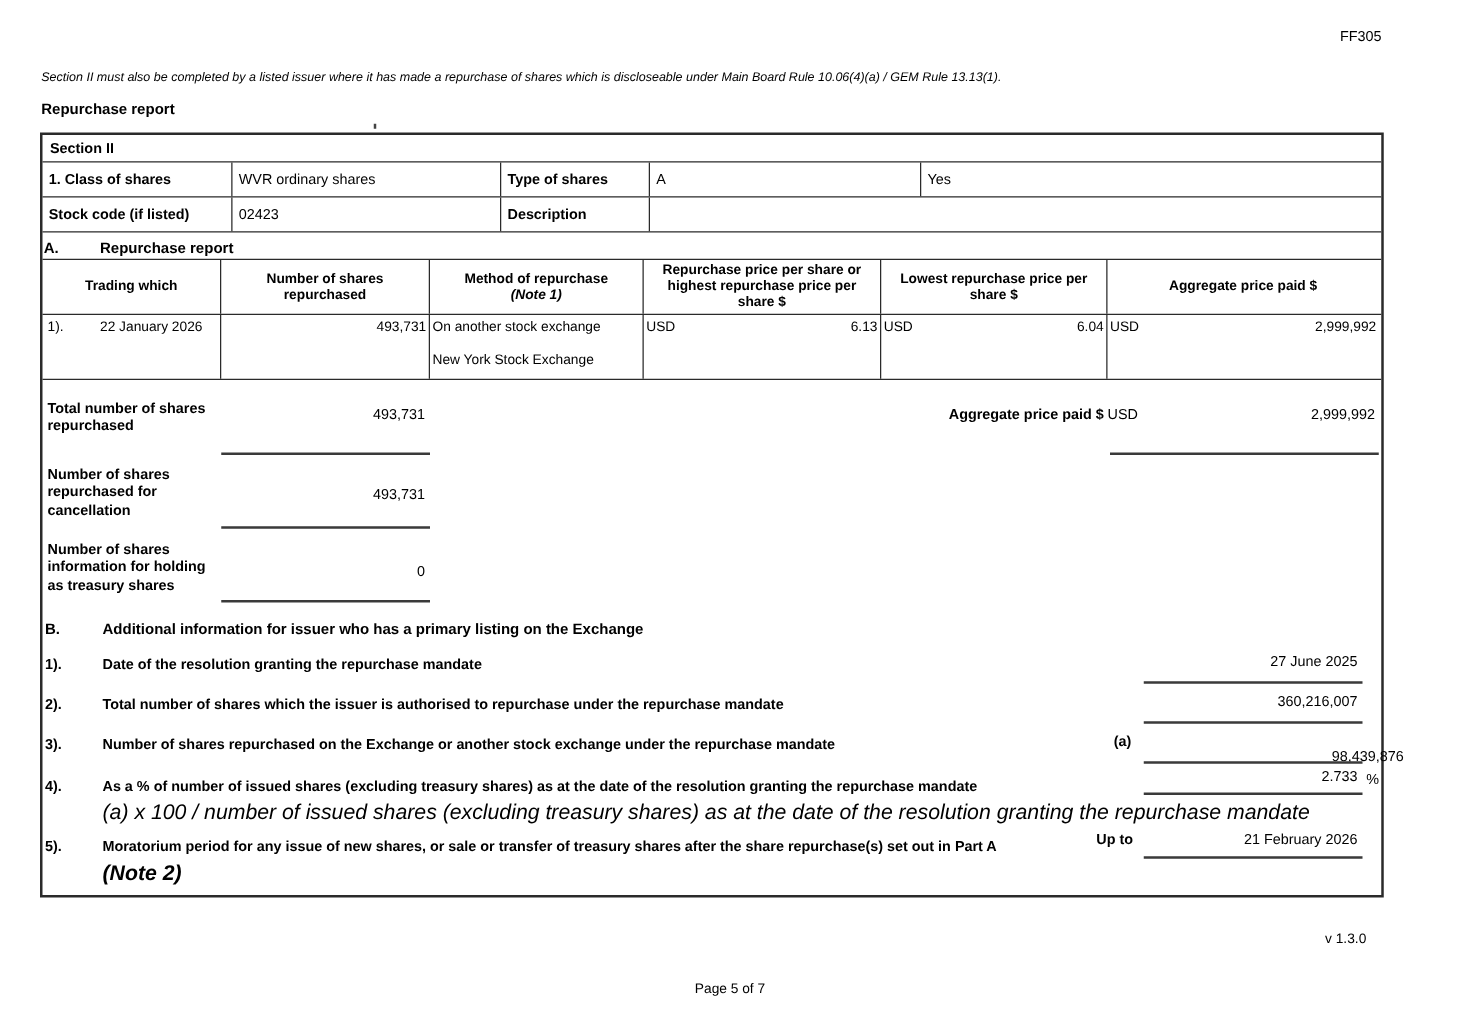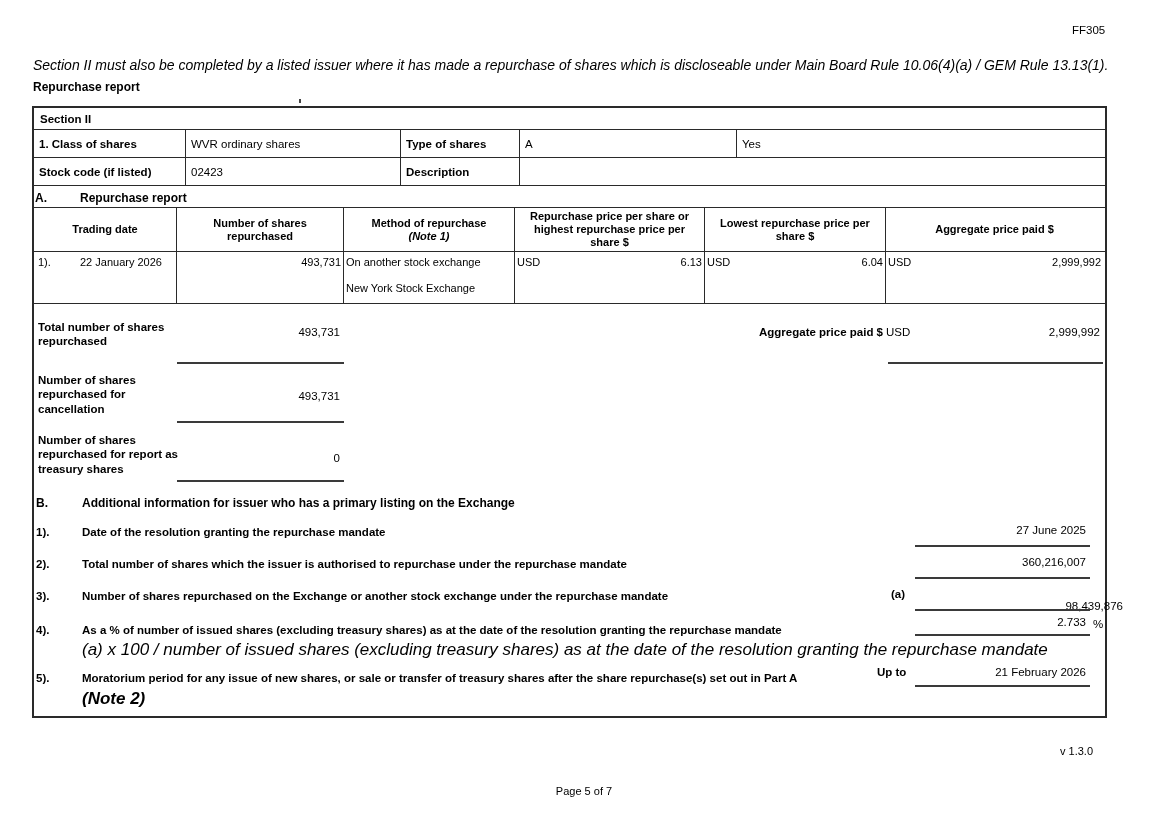--- a/index.html
+++ b/index.html
@@ -2,21 +2,21 @@
 <html><head>
 <meta charset="utf-8">
 <style>
   html,body{margin:0;padding:0;background:#fff;}
   body{width:1168px;height:825px;font-family:"Liberation Sans",sans-serif;color:#000;}
   .page{position:relative;width:1168px;height:825px;background:#fff;overflow:hidden;}
   .abs{position:absolute;}
   .b{font-weight:bold;}
   .i{font-style:italic;}
   .ff305{top:24px;left:1072px;font-size:11.5px;}
-  .intro{top:57px;left:33px;font-size:14px;font-style:italic;white-space:nowrap;}
+  .intro{top:57px;left:33px;font-size:10px;font-style:italic;white-space:nowrap;}
   .title{top:80px;left:33px;font-size:12px;font-weight:bold;}
   .stray{top:99px;left:299px;width:2px;height:4px;background:#444;}
   
   .doc{top:106px;left:32px;width:1075px;height:612px;border:2px solid #2a2a2a;box-sizing:border-box;font-size:11.5px;}
   .row{box-sizing:border-box;display:flex;border-bottom:1.5px solid #2a2a2a;}
   .rsec{height:22px;align-items:center;padding-left:6px;font-weight:bold;}
   .grid1{height:28px;}
   .grid2{height:28px;}
   .cell{box-sizing:border-box;display:flex;align-items:center;padding:0 4px 0 5px;border-right:1.5px solid #2a2a2a;overflow:hidden;white-space:nowrap;}
   .cell.last{border-right:none;}
@@ -85,21 +85,21 @@
       <div class="cell lab c3">Description</div>
       <div class="cell c4w last"></div>
     </div>
 
     <div class="row ahead">
       <span class="letter">A.</span>
       <span>Repurchase report</span>
     </div>
 
     <div class="row thead">
-      <div class="hc k1">Trading date</div>
+      <div class="hc k1">Trading which</div>
       <div class="hc k2">Number of shares repurchased</div>
       <div class="hc k3">
         <span>Method of repurchase</span>
         <span class="i">(Note 1)</span>
       </div>
       <div class="hc k4">Repurchase price per share or highest repurchase price per share $</div>
       <div class="hc k5">Lowest repurchase price per share $</div>
       <div class="hc k6 last">Aggregate price paid $</div>
     </div>
 
@@ -138,21 +138,21 @@
         <span class="aggccy">USD</span>
         <span class="aggspacer"></span>
         <span>2,999,992</span>
       </div>
       <div class="uline" style="top:58px;left:854px;width:215px;"></div>
 
       <div class="multilab" style="top:69px;width:125px;">Number of shares repurchased for cancellation</div>
       <div class="vbox" style="top:86px;left:143px;width:163px;">493,731</div>
       <div class="uline" style="top:117px;left:143px;width:167px;"></div>
 
-      <div class="multilab" style="top:129px;width:140px;">Number of shares repurchased for report as treasury shares</div>
+      <div class="multilab" style="top:129px;width:140px;">Number of shares information for holding as treasury shares</div>
       <div class="vbox" style="top:148px;left:143px;width:163px;">0</div>
       <div class="uline" style="top:176px;left:143px;width:167px;"></div>
 
       <div class="bhead-letter" style="top:192px;">B.</div>
       <div class="bhead-text" style="top:192px;">Additional information for issuer who has a primary listing on the Exchange</div>
 
       <div class="itemnum" style="top:222px;">1).</div>
       <div class="itemtext" style="top:222px;">Date of the resolution granting the repurchase mandate</div>
       <div class="vbox" style="top:220px;left:879px;width:173px;">27 June 2025</div>
       <div class="uline" style="top:241px;left:881px;width:175px;"></div>

